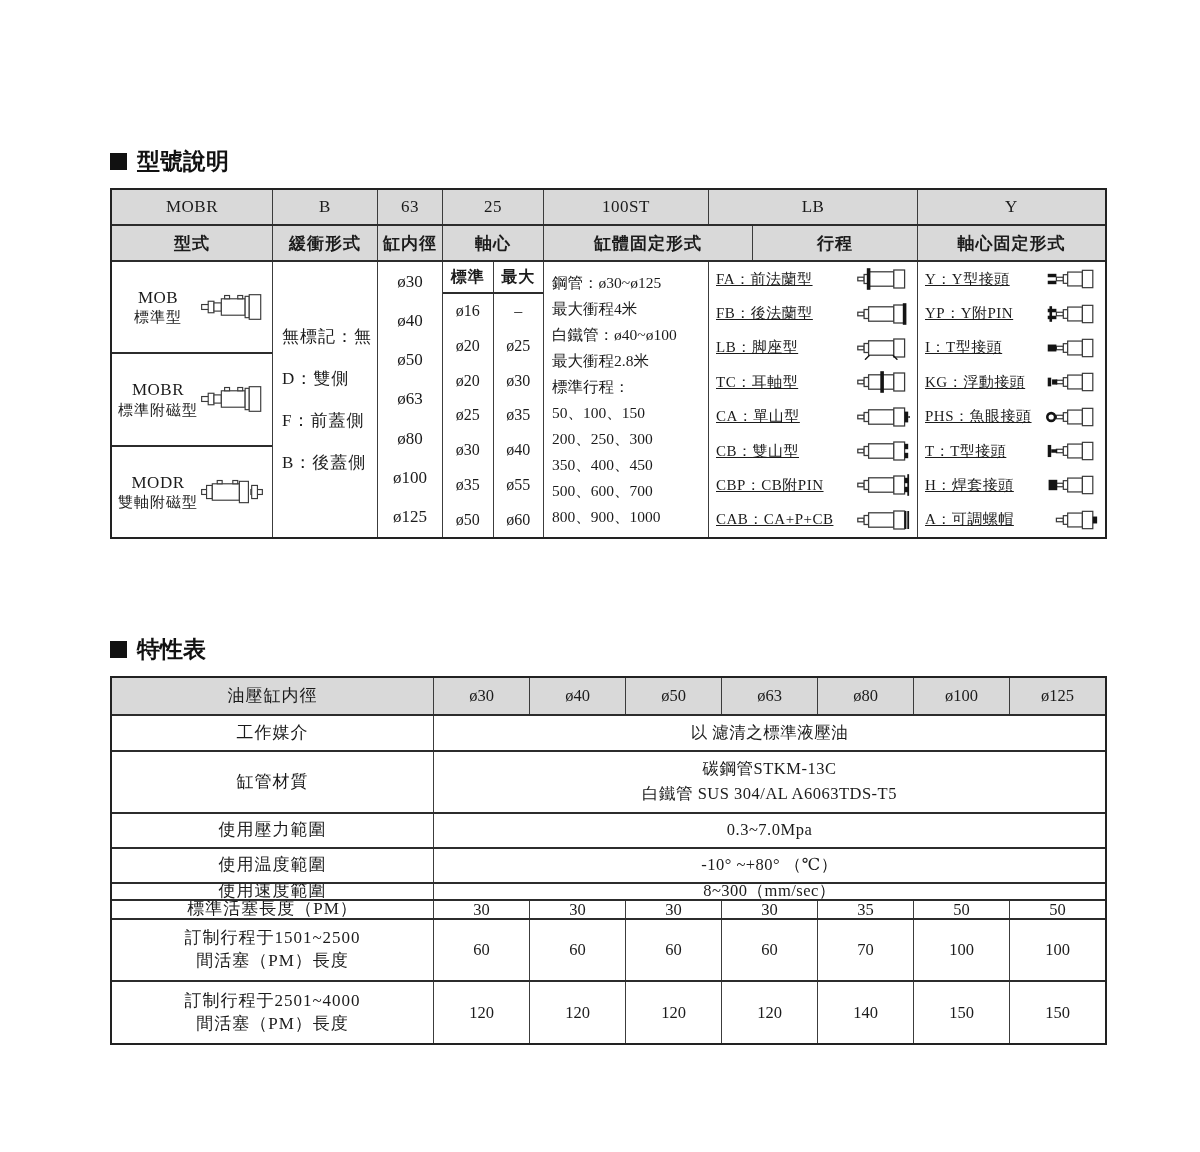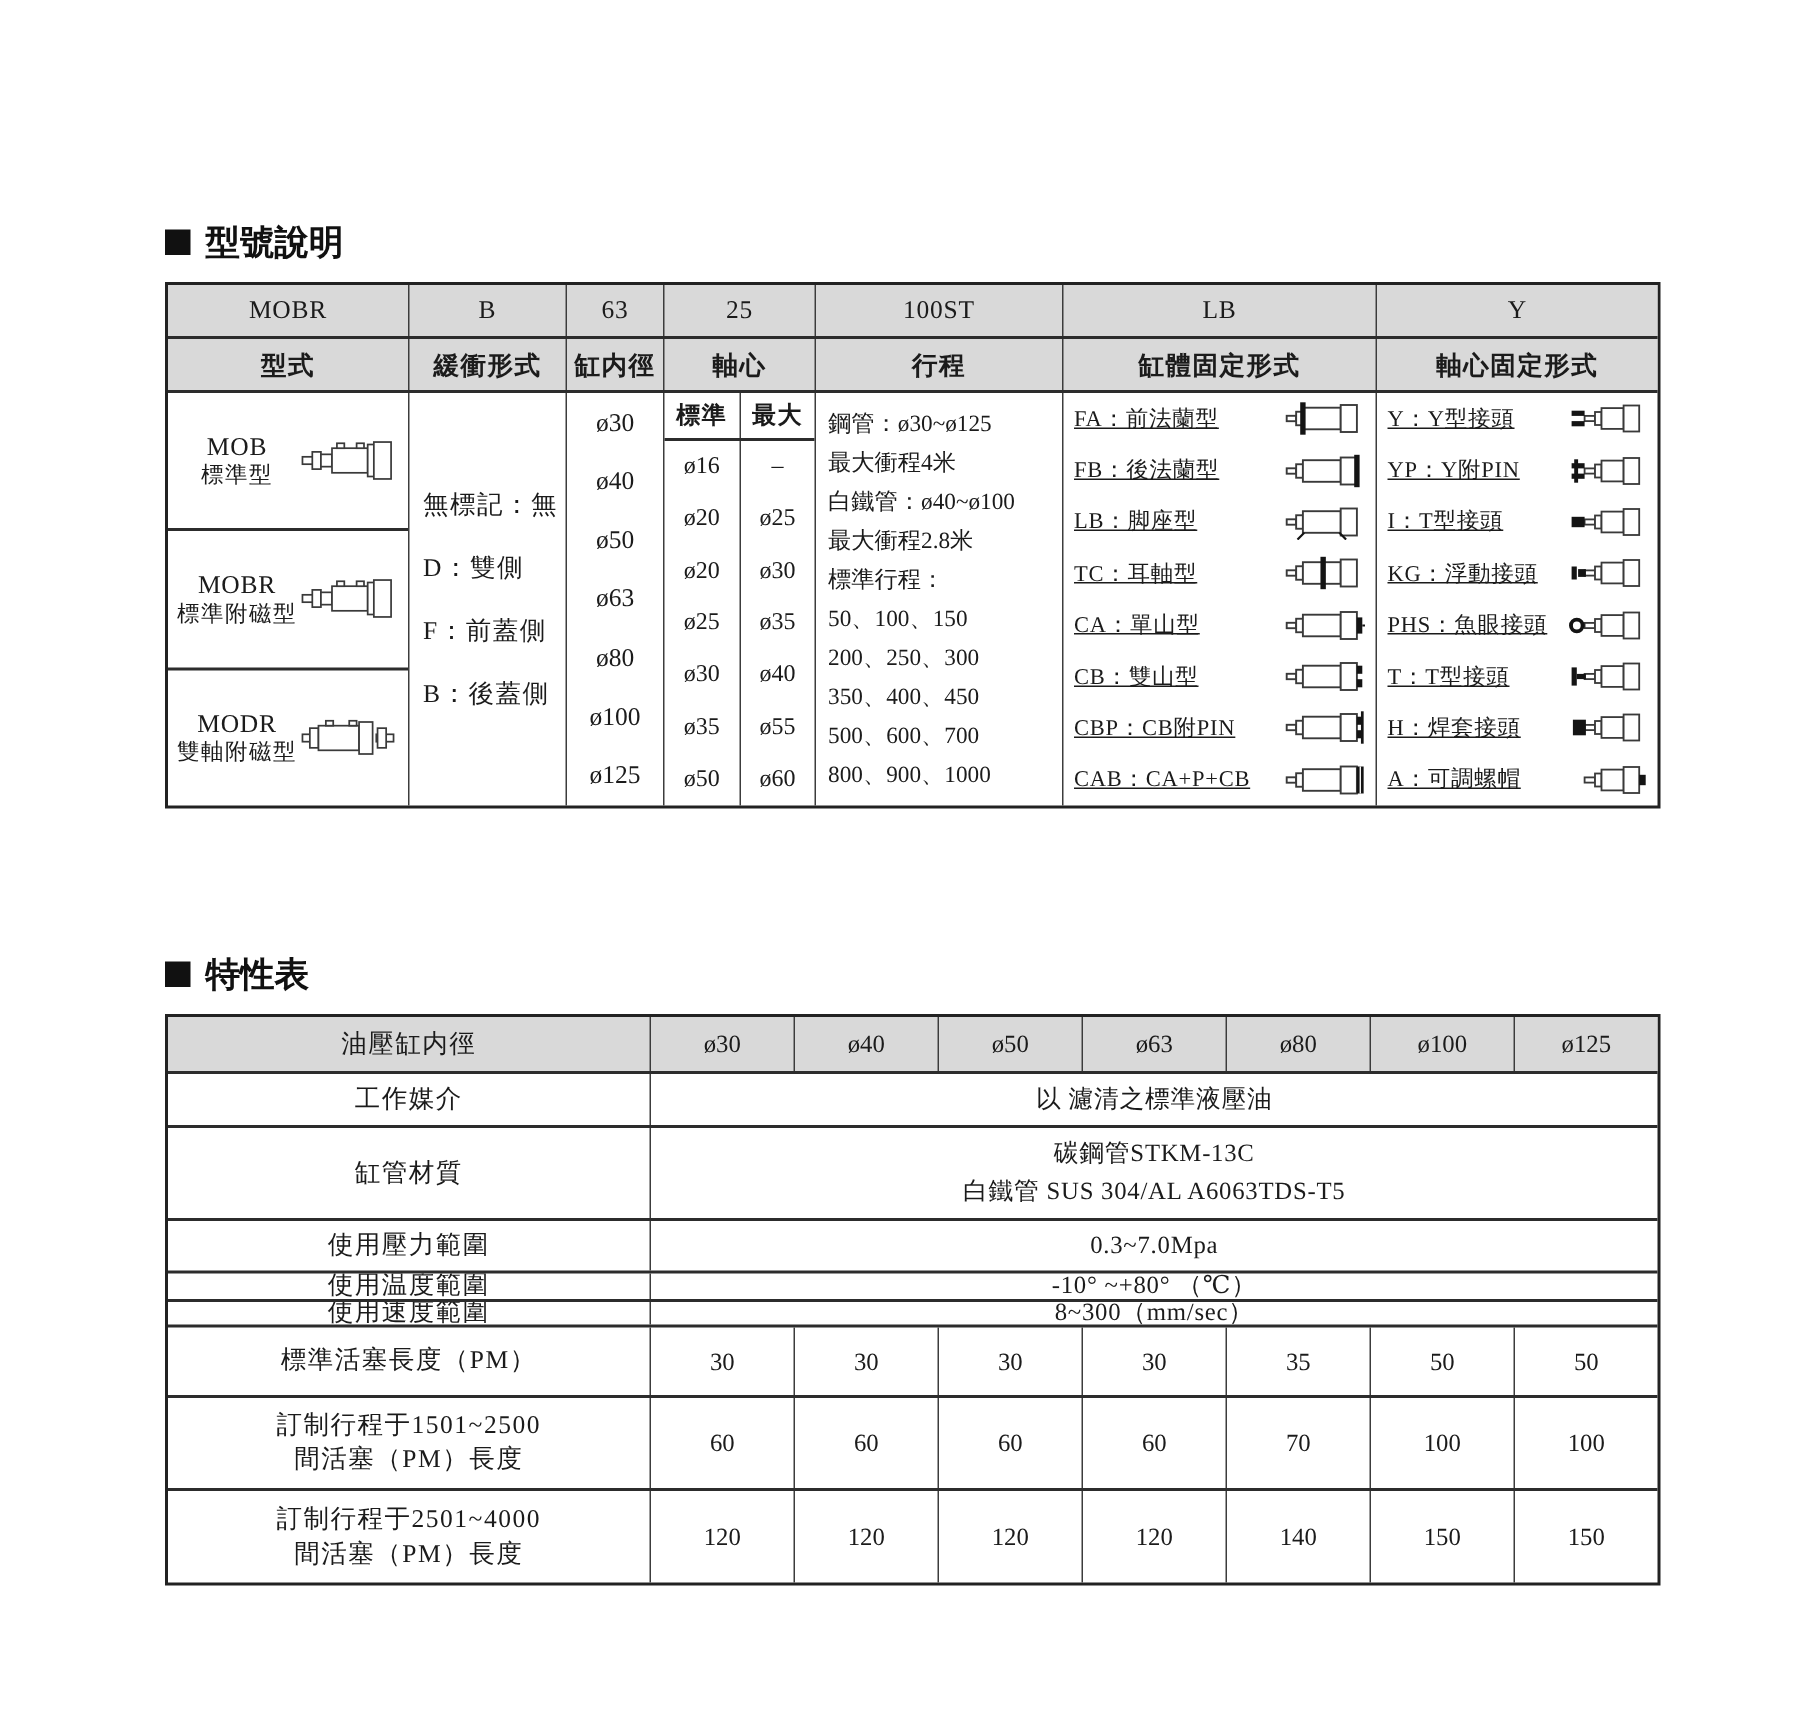--- a/index.html
+++ b/index.html
@@ -138,22 +138,22 @@
     <div class="cell hdr w-stroke">100ST</div>
     <div class="cell hdr w-bmount">LB</div>
     <div class="cell hdr w-rmount">Y</div>
   </div>
 
   <div class="row head-row">
     <div class="cell hdr w-type">型式</div>
     <div class="cell hdr w-buf">緩衝形式</div>
     <div class="cell hdr w-bore">缸内徑</div>
     <div class="cell hdr w-axis">軸心</div>
+    <div class="cell hdr w-bmount">缸體固定形式</div>
     <div class="cell hdr w-stroke">行程</div>
-    <div class="cell hdr w-bmount">缸體固定形式</div>
     <div class="cell hdr w-rmount">軸心固定形式</div>
   </div>
 
   <div class="row body-row">
 
     <div class="col w-type">
       <div class="type-cell">
         <div class="type-txt">
           <div class="type-code">MOB</div>
           <div class="type-name">標準型</div>
@@ -410,39 +410,39 @@
 
   <div class="row" style="height:35px">
     <div class="cell sp-label">
         <div>使用壓力範圍</div>
       </div>
     <div class="cell sp-merged">
         <div>0.3~7.0Mpa</div>
       </div>
   </div>
 
-  <div class="row" style="height:19px">
+  <div class="row" style="height:35px">
     <div class="cell sp-label">
         <div>使用温度範圍</div>
       </div>
     <div class="cell sp-merged">
         <div>-10° ~+80° （℃）</div>
       </div>
   </div>
 
   <div class="row" style="height:17px">
     <div class="cell sp-label">
         <div>使用速度範圍</div>
       </div>
     <div class="cell sp-merged">
         <div>8~300（mm/sec）</div>
       </div>
   </div>
 
-  <div class="row" style="height:47px">
+  <div class="row" style="height:19px">
     <div class="cell sp-label">
         <div>標準活塞長度（PM）</div>
       </div>
     <div class="cell sp-cell">30</div>
     <div class="cell sp-cell">30</div>
     <div class="cell sp-cell">30</div>
     <div class="cell sp-cell">30</div>
     <div class="cell sp-cell">35</div>
     <div class="cell sp-cell">50</div>
     <div class="cell sp-cell">50</div>

